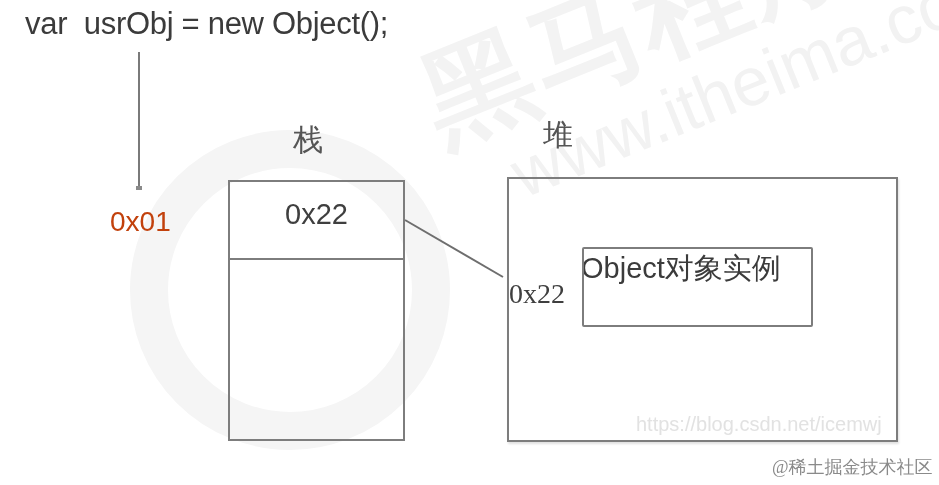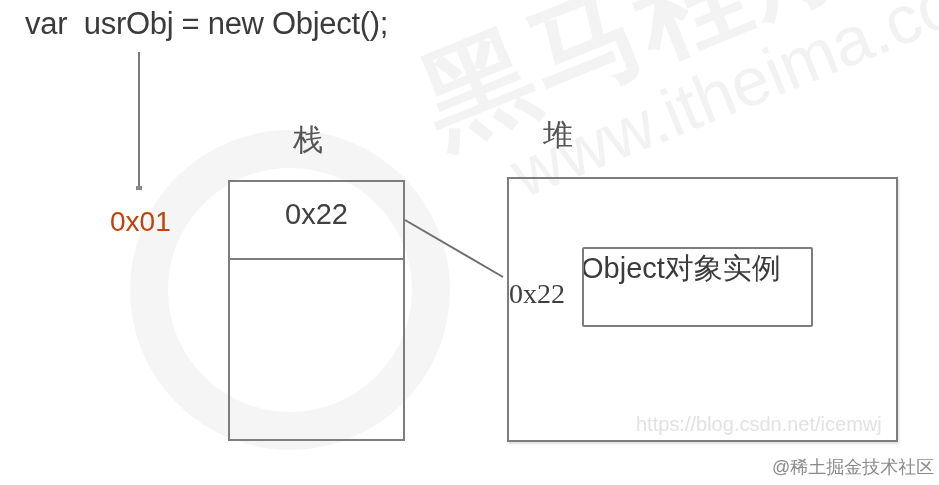--- a/index.html
+++ b/index.html
@@ -22,21 +22,21 @@
     .stack-box { left:228px; top:180px; width:177px; height:261px; border:2px solid #7d7d7d; box-sizing:border-box; z-index:2; background:transparent; }
     .stack-divider { left:228px; top:258px; width:177px; height:2px; background:#7d7d7d; z-index:2; }
     .stack-top-val { left:228px; top:198px; width:177px; text-align:center; font-size:29px; color:#3f3f3f; z-index:2; }
     .heap-box { left:507px; top:177px; width:391px; height:265px; border:2px solid #7d7d7d; box-sizing:border-box; z-index:2;
                 box-shadow:1px 2px 2px rgba(0,0,0,0.12); }
     .obj-label { left:581px; top:201px; font-size:29px; color:#3b3b3b; white-space:nowrap; z-index:2;margin-top:48px; }
     .inner-box { left:582px; top:247px; width:231px; height:80px; border:2px solid #7d7d7d; box-sizing:border-box; border-radius:2px; z-index:2; }
     .heap-addr { left:509px; top:278px; font-size:28px; font-family:"Liberation Serif", serif; color:#3f3f3f; z-index:2; }
     .connector { left:0; top:0; z-index:2; }
     .csdn-wm { left:636px; top:413px; font-size:20px; color:#e2e2e2; white-space:nowrap; z-index:3; }
-    .juejin-wm { left:772px; top:455px; font-size:18px; font-family:Liberation Sans, sans-serif; color:#8a8a8a; white-space:nowrap; z-index:3; }
+    .juejin-wm { left:772px; top:455px; font-size:18px; font-family:Liberation Serif, serif; color:#8a8a8a; white-space:nowrap; z-index:3; }
   </style>
 </head>
 <body>
 
 <div class="wm-circle"></div>
 <div class="wm-big">黑马程序员</div>
 <div class="wm-url">www.itheima.com</div>
 
 <div class="abs code">var  usrObj = new Object();</div>
 

